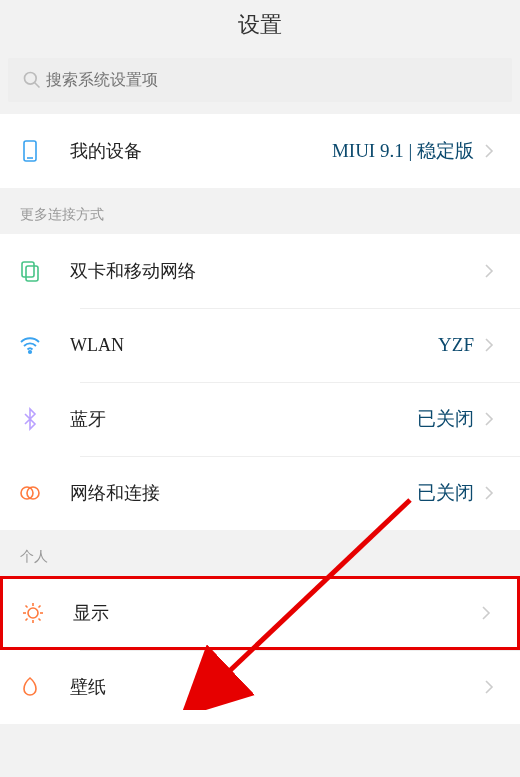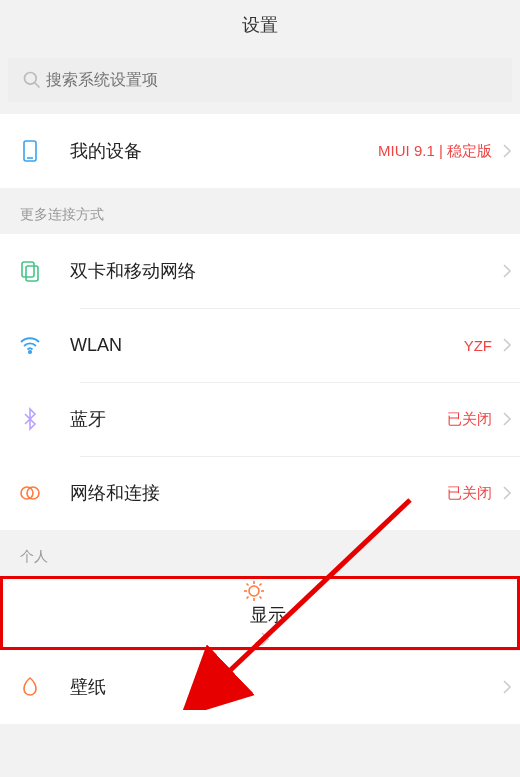--- a/index.html
+++ b/index.html
@@ -1,33 +1,33 @@
 <!DOCTYPE html>
 <html><head>
 <meta charset="utf-8">
 <style>
   * { box-sizing: border-box; margin: 0; padding: 0; }
   html, body { width: 520px; height: 777px; font-family: -apple-system, "Helvetica Neue", Arial, sans-serif; background: #f2f2f2; color: #333; overflow: hidden; }
   .header { height: 50px; display: flex; align-items: center; justify-content: center; background: #f2f2f2; }
-  .header-title { font-size: 18px; color: #333; font-weight: 500; }
+  .header-title { font-size: 22px; color: #333; font-weight: 500; }
   .search-bar { margin: 8px 8px 12px 8px; height: 44px; background: #eeeeee; border-radius: 2px; display: flex; align-items: center; padding: 0 14px; gap: 4px; }
   .search-bar input { border: none; background: transparent; flex: 1; font-size: 16px; color: #888; outline: none; }
   .search-icon svg { width: 20px; height: 20px; display: block; }
   .group { background: #fff; }
   .section-header { padding: 18px 20px 10px 20px; color: #999; font-size: 14px; background: #f2f2f2; }
-  .row { display: flex; align-items: center; height: 74px; padding: 0 8px 0 18px; background: #fff; position: relative; }
+  .row { display: flex; align-items: center; height: 74px; padding: 0 26px 0 18px; background: #fff; position: relative; font-family: Liberation Serif, serif; }
   .row + .row::before { content: ""; position: absolute; top: 0; left: 80px; right: 0; height: 1px; background: #eee; }
   .row .icon { width: 46px; display: flex; align-items: center; justify-content: flex-start; }
   .row .icon svg, .row .icon .dots { width: 24px; height: 24px; display: block; }
   .row .label { flex: 1; font-size: 18px; color: #222; padding-left: 6px; }
-  .row .value { font-size: 15px; color: #ef4444; margin-right: 10px; white-space: nowrap; }
+  .row .value { font-size: 19px; color: #0c4a6e; margin-right: 10px; white-space: nowrap; }
   .row .chev svg { width: 10px; height: 16px; display: block; }
   .dots { display: flex; gap: 4px; align-items: center; }
   .dots span { width: 5px; height: 5px; border-radius: 50%; background: #bbb; }
-  .highlight-box { border: 3px solid #e60000; flex-direction: column; }
+  .highlight-box { border: 3px solid #e60000; }
   .arrow-overlay { position: absolute; pointer-events: none; }
 </style>
 </head>
 <body>
 
 <div class="header">
   <div class="header-title">设置</div>
 </div>
 
 <div class="search-bar">

